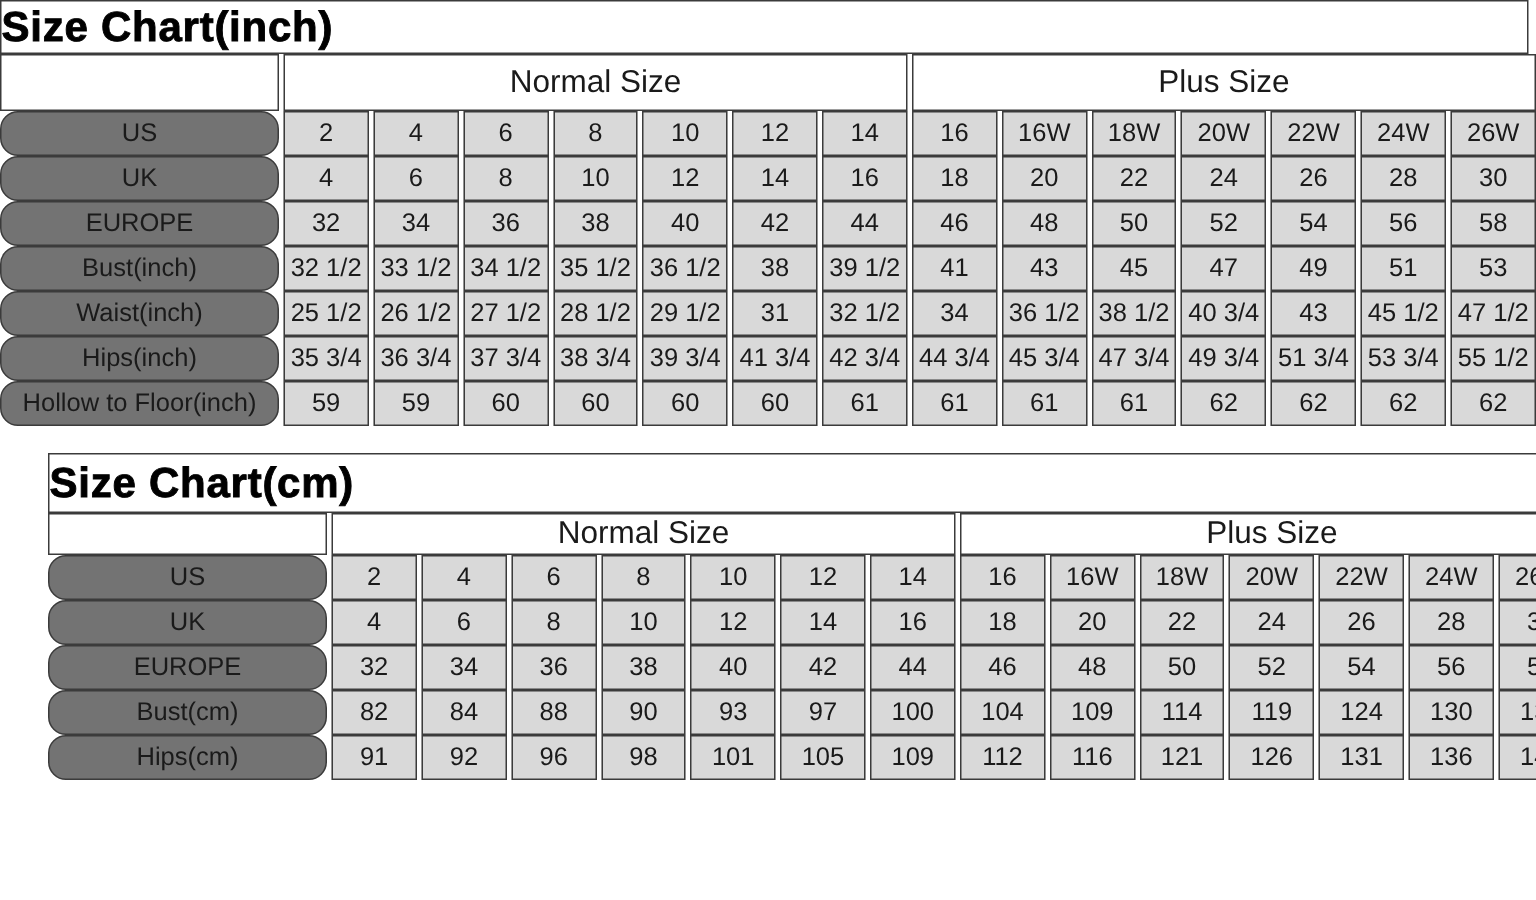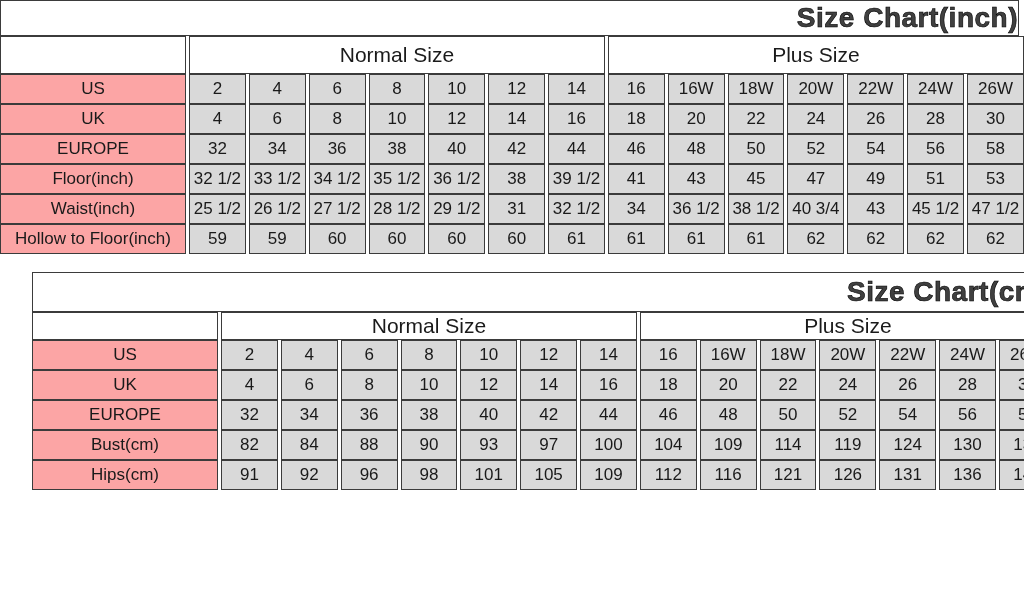--- a/index.html
+++ b/index.html
@@ -5,26 +5,26 @@
   html,body{margin:0;padding:0;}
   body{
     width:1024px;height:600px;background:#ffffff;
     font-family:"Liberation Sans",sans-serif;color:#1a1a1a;
     overflow:hidden;
   }
   .sheet{width:1019px;}
   .sheet.second{margin-top:18px;padding-left:32px;}
   .title-box{
     border:1px solid #3b3b3b;
-    text-align:right;
+    text-align:left;
     font-weight:bold;
     font-size:28px;
     letter-spacing:.5px;
     -webkit-text-stroke:.6px #000;
-    color:#404040;
+    color:#000000;
     height:34px;line-height:34px;
     background:#fff;
   }
   .sheet.second .title-box{height:38px;line-height:38px;}
   table.size-table{
     border-collapse:separate;
     border-spacing:3px 0;
     table-layout:fixed;
     width:1030px;
     margin-left:-3px;
@@ -39,23 +39,24 @@
   }
   col.col-label{width:186px;}
   .corner-cell{background:#ffffff;}
   .group-cell{
     background:#ffffff;
     font-size:21px;
     height:36px;
   }
   .sheet.second .group-cell{height:26px;}
   .label-cell{
-    background:#fca5a5;
+    background:#737373;
     font-size:17px;
     height:28px;
+    border-radius:12px;
   }
   .data-cell{
     background:#d9d9d9;
     font-size:17px;
     height:28px;
   }
 </style>
 </head>
 <body>
 
@@ -130,21 +131,21 @@
           <td class="data-cell">44</td>
           <td class="data-cell">46</td>
           <td class="data-cell">48</td>
           <td class="data-cell">50</td>
           <td class="data-cell">52</td>
           <td class="data-cell">54</td>
           <td class="data-cell">56</td>
           <td class="data-cell">58</td>
         </tr>
         <tr>
-          <td class="label-cell">Floor(inch)</td>
+          <td class="label-cell">Bust(inch)</td>
           <td class="data-cell">32 1/2</td>
           <td class="data-cell">33 1/2</td>
           <td class="data-cell">34 1/2</td>
           <td class="data-cell">35 1/2</td>
           <td class="data-cell">36 1/2</td>
           <td class="data-cell">38</td>
           <td class="data-cell">39 1/2</td>
           <td class="data-cell">41</td>
           <td class="data-cell">43</td>
           <td class="data-cell">45</td>
@@ -164,20 +165,37 @@
           <td class="data-cell">32 1/2</td>
           <td class="data-cell">34</td>
           <td class="data-cell">36 1/2</td>
           <td class="data-cell">38 1/2</td>
           <td class="data-cell">40 3/4</td>
           <td class="data-cell">43</td>
           <td class="data-cell">45 1/2</td>
           <td class="data-cell">47 1/2</td>
         </tr>
         <tr>
+          <td class="label-cell">Hips(inch)</td>
+          <td class="data-cell">35 3/4</td>
+          <td class="data-cell">36 3/4</td>
+          <td class="data-cell">37 3/4</td>
+          <td class="data-cell">38 3/4</td>
+          <td class="data-cell">39 3/4</td>
+          <td class="data-cell">41 3/4</td>
+          <td class="data-cell">42 3/4</td>
+          <td class="data-cell">44 3/4</td>
+          <td class="data-cell">45 3/4</td>
+          <td class="data-cell">47 3/4</td>
+          <td class="data-cell">49 3/4</td>
+          <td class="data-cell">51 3/4</td>
+          <td class="data-cell">53 3/4</td>
+          <td class="data-cell">55 1/2</td>
+        </tr>
+        <tr>
           <td class="label-cell">Hollow to Floor(inch)</td>
           <td class="data-cell">59</td>
           <td class="data-cell">59</td>
           <td class="data-cell">60</td>
           <td class="data-cell">60</td>
           <td class="data-cell">60</td>
           <td class="data-cell">60</td>
           <td class="data-cell">61</td>
           <td class="data-cell">61</td>
           <td class="data-cell">61</td>

